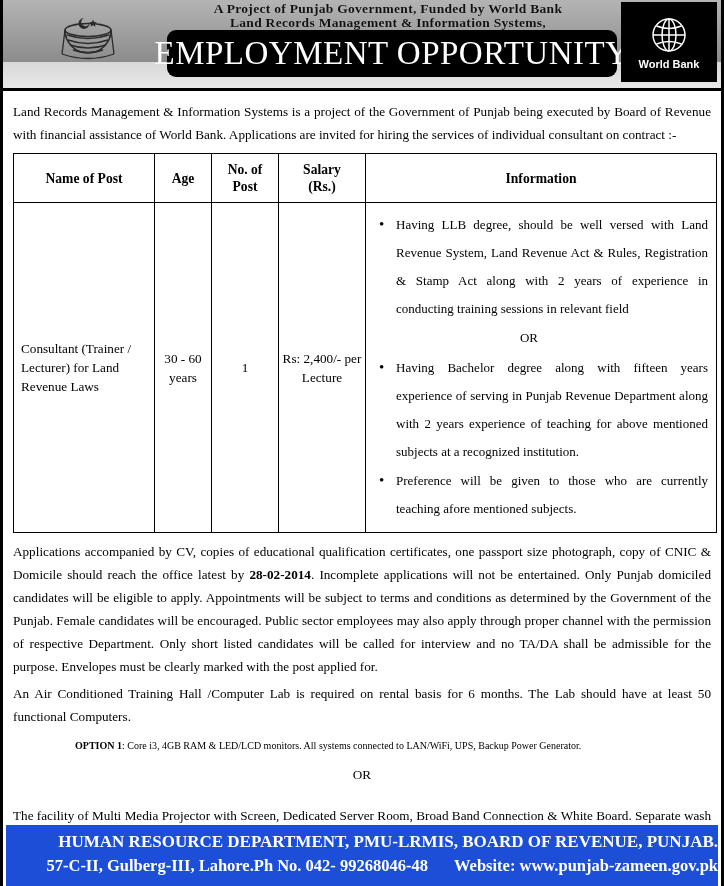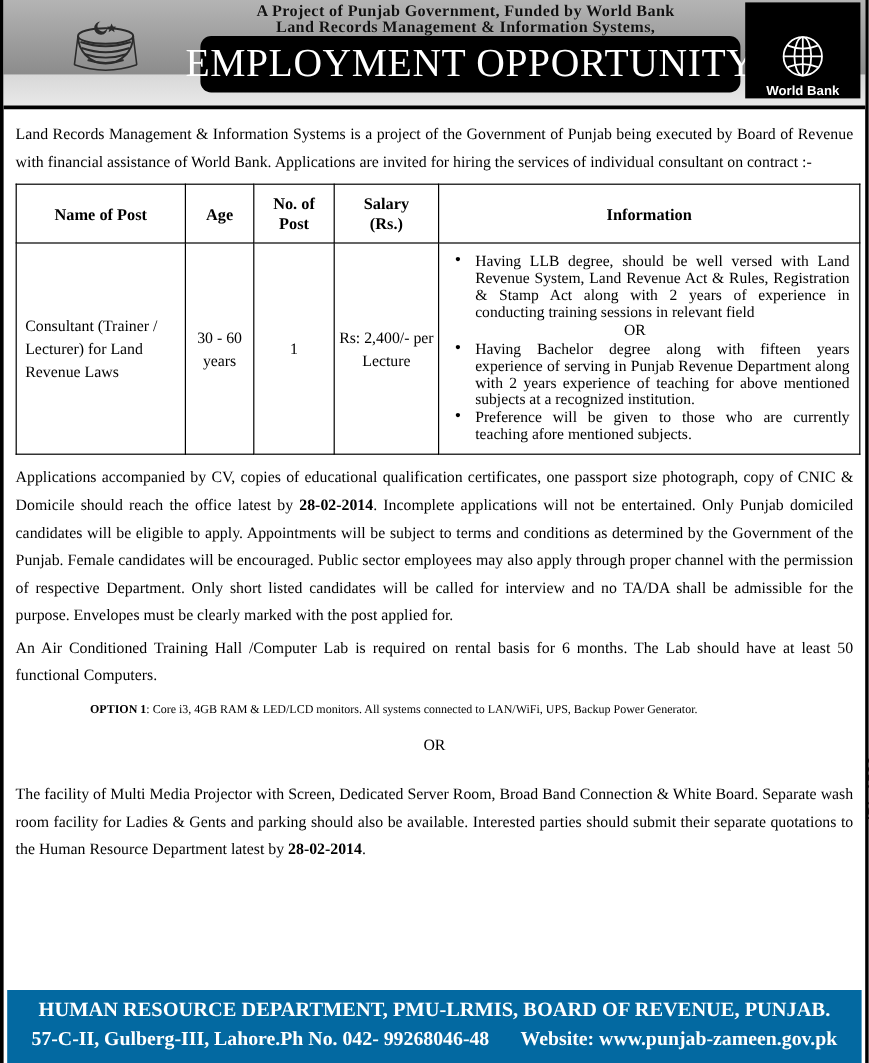--- a/index.html
+++ b/index.html
@@ -92,21 +92,21 @@
   #wb-box {
     position: absolute;
     right: 4px;
     top: 2px;
     width: 96px;
     height: 80px;
     background: #000;
     display: flex;
     flex-direction: column;
     align-items: center;
-    justify-content: flex-end;
+    justify-content: center;
   }
   #wb-label {
     color: #fff;
     font-family: "Liberation Sans", sans-serif;
     font-weight: bold;
     font-size: 11px;
     margin-top: 3px;
   }
 
   
@@ -159,21 +159,21 @@
   }
   td.cell-center {
     font-size: 13.2px;
     line-height: 19px;
     text-align: center;
     padding: 6px 3px;
   }
   td.cell-req {
     padding: 8px 8px 8px 4px;
     font-size: 13px;
-    line-height: 14px;
+    line-height: 28px;
   }
   ul.req-list {
     margin: 0;
     padding: 0 0 0 26px;
     list-style: none;
   }
   ul.req-list li {
     position: relative;
     text-align: justify;
     text-justify: inter-word;
@@ -234,23 +234,23 @@
     transform-origin: right top;
     white-space: nowrap;
   }
 
   
   #footer {
     position: absolute;
     left: 3px;
     right: 3px;
     bottom: 0;
-    background: #0369a1;
+    background: #1d4ed8;
     color: #fff;
-    text-align: center;
+    text-align: right;
     padding: 5px 0 8px 0;
     box-sizing: border-box;
   }
   #footer-line1 {
     font-family: "Liberation Serif", "DejaVu Serif", serif;
     font-weight: bold;
     font-size: 17px;
     line-height: 24px;
     white-space: nowrap;
   }

